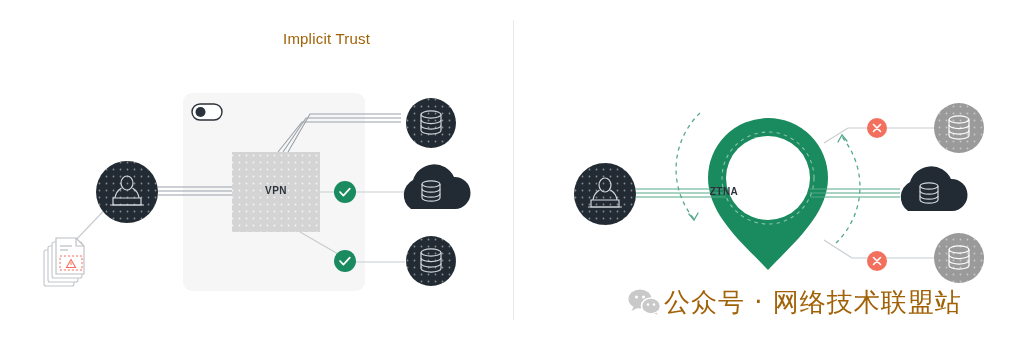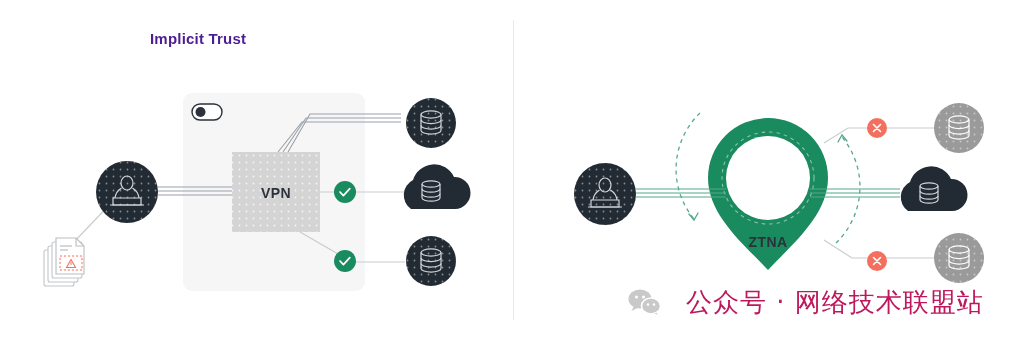--- a/index.html
+++ b/index.html
@@ -12,62 +12,62 @@
   }
   #stage {
     position: relative;
     width: 1024px;
     height: 343px;
     background: #ffffff;
   }
   .panel-title {
     position: absolute;
     font-size: 15px;
-    font-weight: bold;
-    color: #4c1d95;
+    font-weight: normal;
+    color: #a16207;
     letter-spacing: 0.2px;
     white-space: nowrap;
-    text-align: left;
+    text-align: right;
   }
   #title-left  { left: 150px; top: 30px; width: 220px; }
   #title-right { left: 660px; top: 30px; width: 220px; }
 
   #divider {
     position: absolute;
     left: 513px; top: 20px;
     width: 1px; height: 300px;
     background: #e8e8e8;
   }
 
   svg.layer {
     position: absolute;
     left: 0; top: 0;
     width: 1024px; height: 343px;
     overflow: visible;
   }
 
   .node-label {
     position: absolute;
-    font-size: 14px;
+    font-size: 10px;
     font-weight: bold;
     color: #2b323b;
     letter-spacing: 0.4px;
     white-space: nowrap;
     text-align: center;
   }
   #vpn-label  { left: 232px; top: 185px; width: 88px; }
-  #ztna-label { left: 724px; top: 186px; width: 88px; margin-top: 48px; }
+  #ztna-label { left: 680px; top: 186px; width: 88px; }
 
   #watermark {
     position: absolute;
     left: 628px; top: 288px;
     display: flex;
     align-items: center;
-    gap: 24px;
-    color: #be185d;
+    gap: 2px;
+    color: #a16207;
     font-size: 26px;
     font-family: "DejaVu Sans", sans-serif;
     letter-spacing: 1px;
     white-space: nowrap;
   }
   #watermark .wm-text { line-height: 1; }
 </style>
 </head>
 <body>
 

